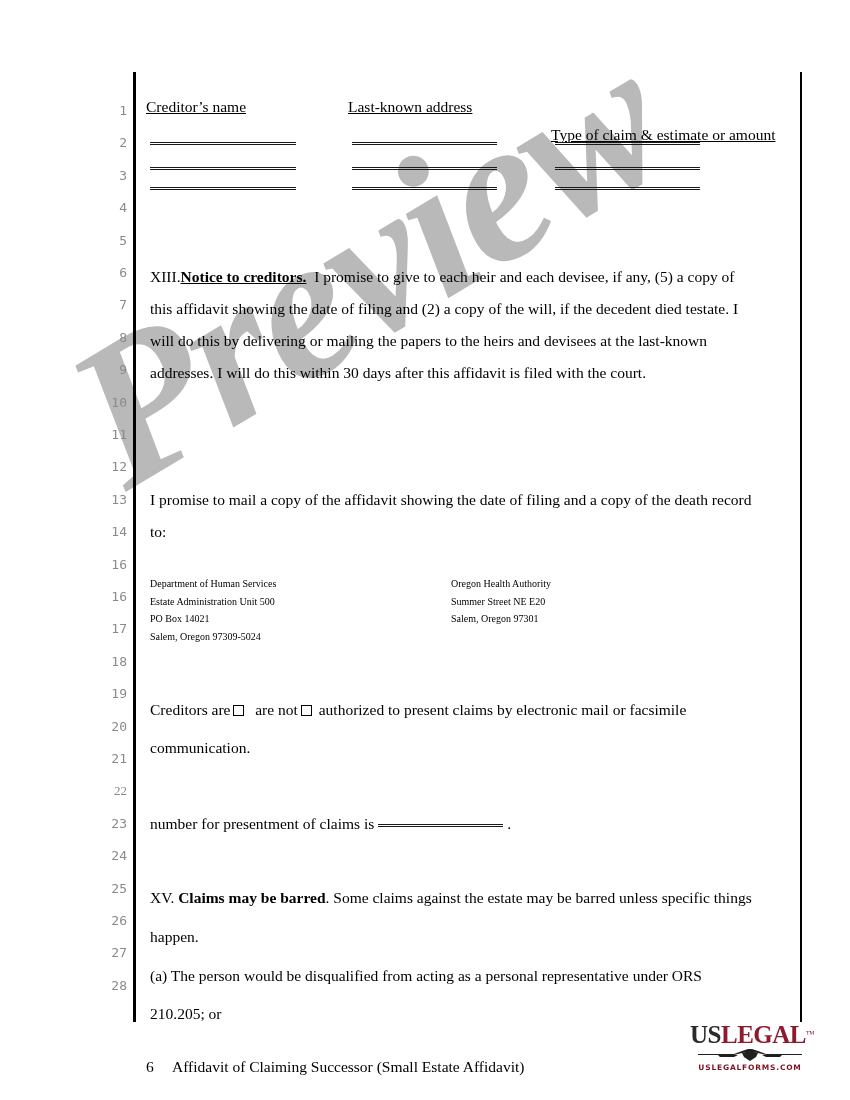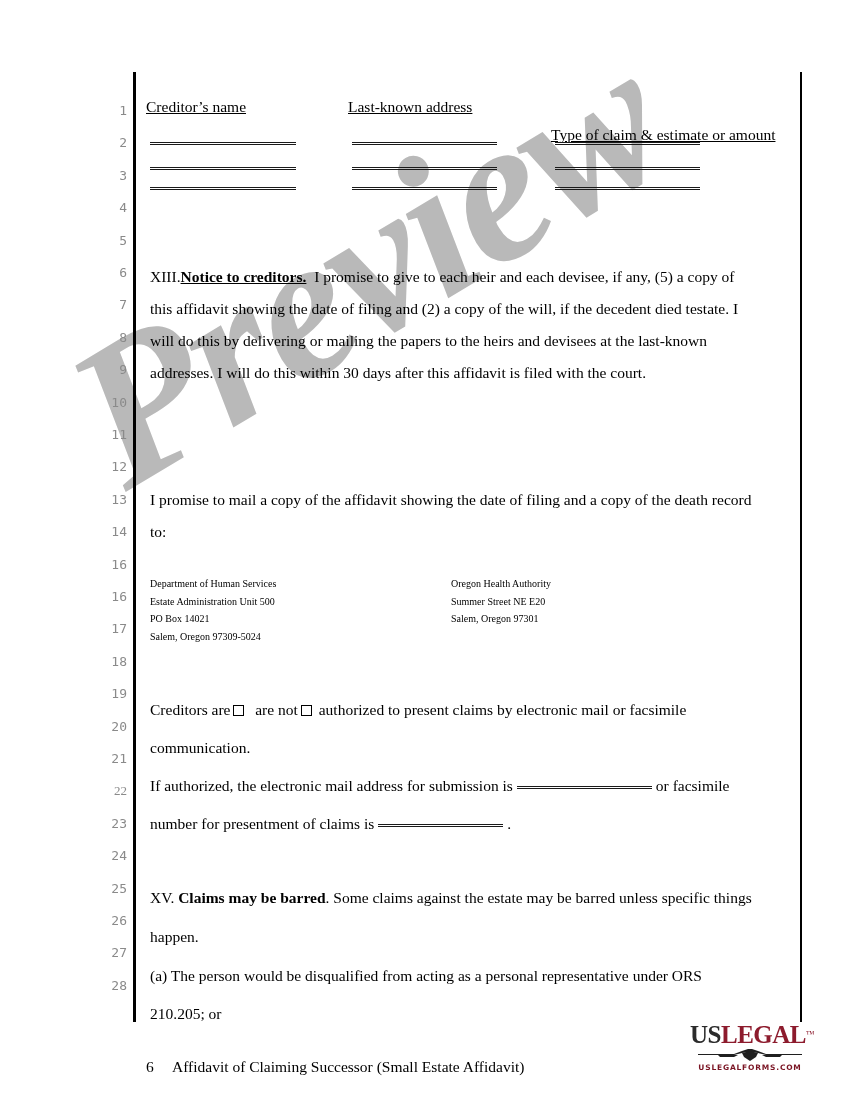--- a/index.html
+++ b/index.html
@@ -328,23 +328,20 @@
       <div>Oregon Health Authority</div>
       <div>Summer Street NE E20</div>
       <div>Salem, Oregon 97301</div>
     </div>
 
     <div class="tline" style="top:630px;">
       <span>Creditors are</span><span class="cbox"></span>&nbsp;&nbsp;<span>are not</span><span class="cbox"></span>&nbsp;<span>authorized to present claims by electronic mail or facsimile</span>
     </div>
     <div class="tline" style="top:668px;">communication.</div>
 
-    <div class="tline" style="top:706px;">
-      <span>If authorized, the electronic mail address for submission is</span><span class="inlineblank"></span><span>or facsimile</span>
-    </div>
 
     <div class="tline" style="top:744px;">
       <span>number for presentment of claims is</span><span class="inlineblank short"></span><span>.</span>
     </div>
 
     <div class="tline" style="top:818px;">
       <span>XV.</span>&nbsp;<b>Claims may be barred</b><span>. Some claims against the estate may be barred unless specific things</span>
     </div>
     <div class="tline" style="top:857px;">happen.</div>
     <div class="tline" style="top:896px;">(a) The person would be disqualified from acting as a personal representative under ORS</div>

